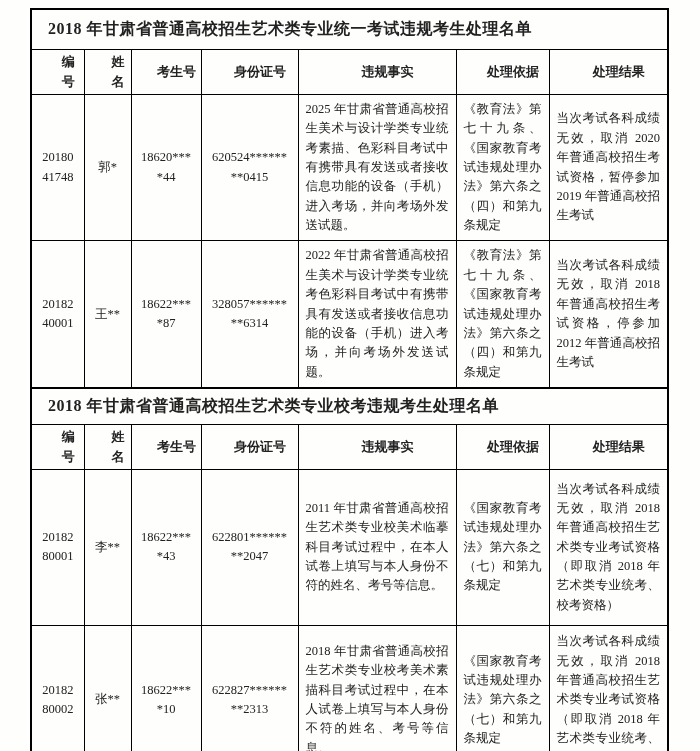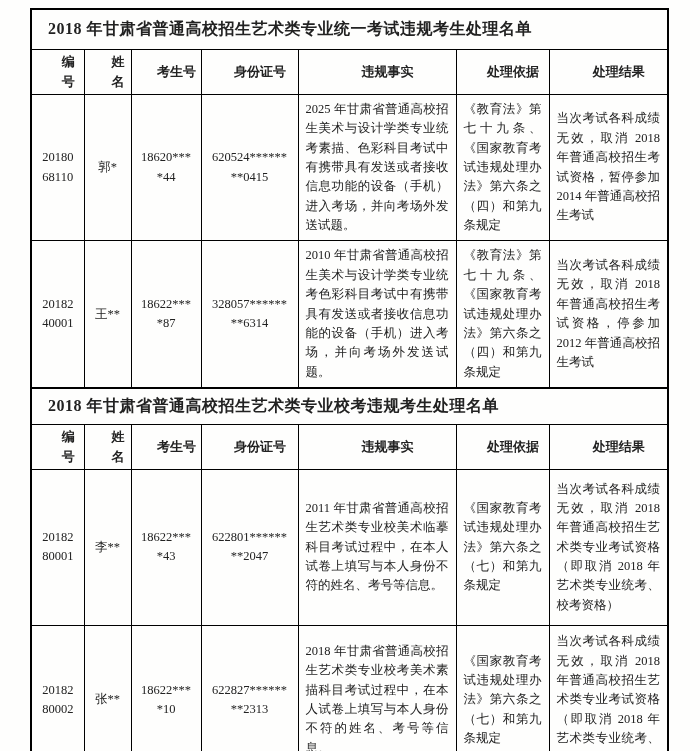--- a/index.html
+++ b/index.html
@@ -83,39 +83,39 @@
       <td class="hdr">编号</td>
       <td class="hdr">姓名</td>
       <td class="hdr">考生号</td>
       <td class="hdr">身份证号</td>
       <td class="hdr">违规事实</td>
       <td class="hdr">处理依据</td>
       <td class="hdr">处理结果</td>
     </tr>
     <tr class="r1">
       <td class="c">20180
-68110</td>
+41748</td>
       <td class="c">郭*</td>
       <td class="c">18620***
 *44</td>
       <td class="c">620524******
 **0415</td>
       <td class="j">2025 年甘肃省普通高校招生美术与设计学类专业统考素描、色彩科目考试中有携带具有发送或者接收信息功能的设备（手机）进入考场，并向考场外发送试题。</td>
       <td class="j">《教育法》第七十九条、《国家教育考试违规处理办法》第六条之（四）和第九条规定</td>
-      <td class="j">当次考试各科成绩无效，取消 2018 年普通高校招生考试资格，暂停参加 2014 年普通高校招生考试</td>
+      <td class="j">当次考试各科成绩无效，取消 2020 年普通高校招生考试资格，暂停参加 2019 年普通高校招生考试</td>
     </tr>
     <tr class="r2">
       <td class="c">20182
 40001</td>
       <td class="c">王**</td>
       <td class="c">18622***
 *87</td>
       <td class="c">328057******
 **6314</td>
-      <td class="j">2010 年甘肃省普通高校招生美术与设计学类专业统考色彩科目考试中有携带具有发送或者接收信息功能的设备（手机）进入考场，并向考场外发送试题。</td>
+      <td class="j">2022 年甘肃省普通高校招生美术与设计学类专业统考色彩科目考试中有携带具有发送或者接收信息功能的设备（手机）进入考场，并向考场外发送试题。</td>
       <td class="j">《教育法》第七十九条、《国家教育考试违规处理办法》第六条之（四）和第九条规定</td>
       <td class="j">当次考试各科成绩无效，取消 2018 年普通高校招生考试资格，停参加 2012 年普通高校招生考试</td>
     </tr>
 
     <tr class="r-title2">
       <td class="title-cell" colspan="7">2018 年甘肃省普通高校招生艺术类专业校考违规考生处理名单</td>
     </tr>
     <tr class="r-header2">
       <td class="hdr">编号</td>
       <td class="hdr">姓名</td>

